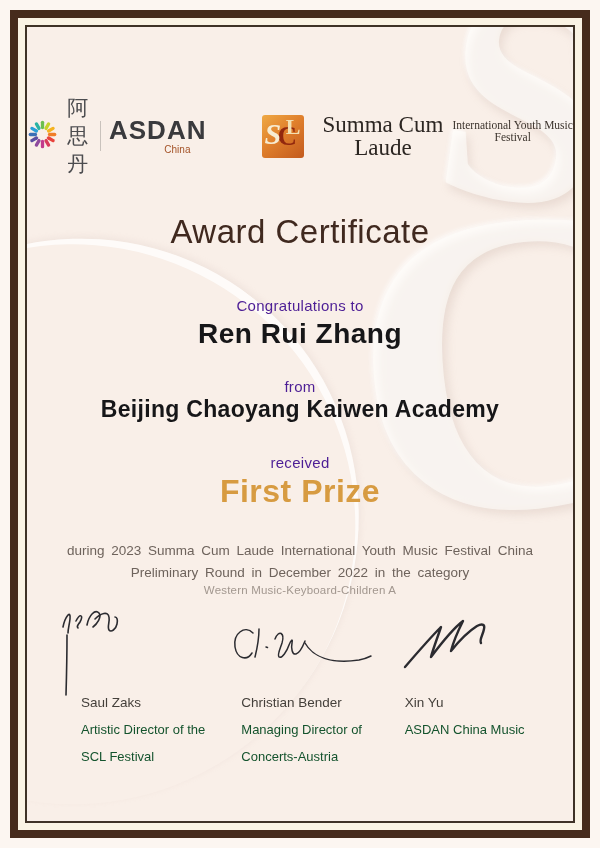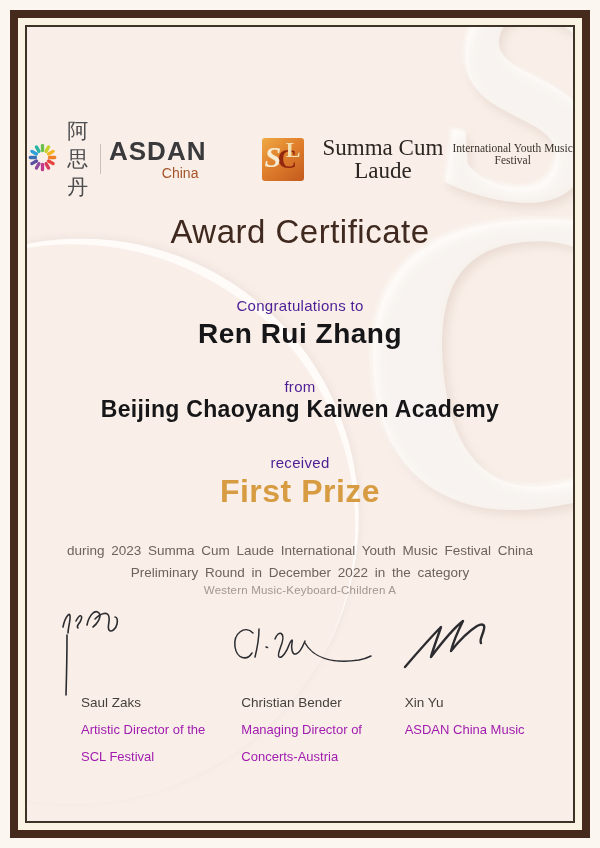--- a/index.html
+++ b/index.html
@@ -38,27 +38,27 @@
     position:absolute;left:-230px;top:210px;width:560px;height:560px;
     border-radius:50%;
     border-top:9px solid rgba(255,255,255,0.75);
     transform:rotate(38deg);
     box-shadow:0 -3px 6px rgba(205,185,175,0.18);
     pointer-events:none;
   }
   .abs{position:absolute;left:0;right:0;text-align:center;}
 
   
-  .logos{top:90px;display:flex;justify-content:center;align-items:center;gap:56px;}
+  .logos{top:67px;display:flex;justify-content:center;align-items:center;gap:56px;}
   .asdan{display:flex;align-items:center;gap:9px;}
   .asdan-cn{font-size:21px;color:#4c4c4f;letter-spacing:2px;font-weight:500;}
   .asdan-div{width:1px;height:30px;background:#c9c2bc;}
   .asdan-en{display:flex;flex-direction:column;align-items:flex-end;line-height:1;}
   .asdan-en .en{font-size:26px;font-weight:bold;color:#3a3a3d;letter-spacing:1px;}
-  .asdan-en .sub{font-size:14px;color:#a45328;margin-top:2px;margin-right:8px;}
+  .asdan-en .sub{font-size:10px;color:#a45328;margin-top:2px;margin-right:16px;}
   .scl{display:flex;align-items:center;gap:9px;}
   .scl-sq{
     position:relative;width:42px;height:43px;border-radius:3px;
     background:linear-gradient(140deg,#efa944 0%,#e0802c 45%,#c35a1e 100%);
     overflow:hidden;flex:0 0 auto;
   }
   .scl-sq span{position:absolute;font-family:"Liberation Serif", serif;line-height:1;}
   .scl-sq .m-s{left:2px;top:4px;font-size:30px;font-style:italic;color:#f7ecd2;font-weight:bold;}
   .scl-sq .m-c{left:15px;top:8px;font-size:27px;color:#92280e;font-weight:bold;}
   .scl-sq .m-l{right:4px;top:1px;font-size:22px;color:#f3e0b2;font-weight:bold;}
@@ -82,21 +82,21 @@
   .sigrow .col{width:33.33%;height:100px;position:relative;}
   .sigrow svg{position:absolute;left:0;top:0;}
   .sigrow .col:nth-child(2) svg{left:2px;top:18px;}
   .sigrow .col:nth-child(3) svg{left:12px;top:14px;}
   .ink{stroke:#2b2b30;fill:none;stroke-linecap:round;stroke-linejoin:round;}
 
   .namerow{top:662px;left:24px;right:32px;display:flex;text-align:left;}
   .namerow .col{width:33.33%;padding-left:27px;box-sizing:border-box;}
   .namerow .col:first-child{padding-left:30px;}
   .namerow .name{font-size:13.5px;color:#45403b;line-height:27px;}
-  .namerow .role{font-size:13px;color:#a21caf;line-height:27px;}
+  .namerow .role{font-size:13px;color:#14532d;line-height:27px;}
 </style>
 </head>
 <body>
 
 <div class="page">
   <div class="frame">
     <div class="inner">
 
       <div class="wm wm-s">S</div>
       <div class="wm wm-c">C</div>

